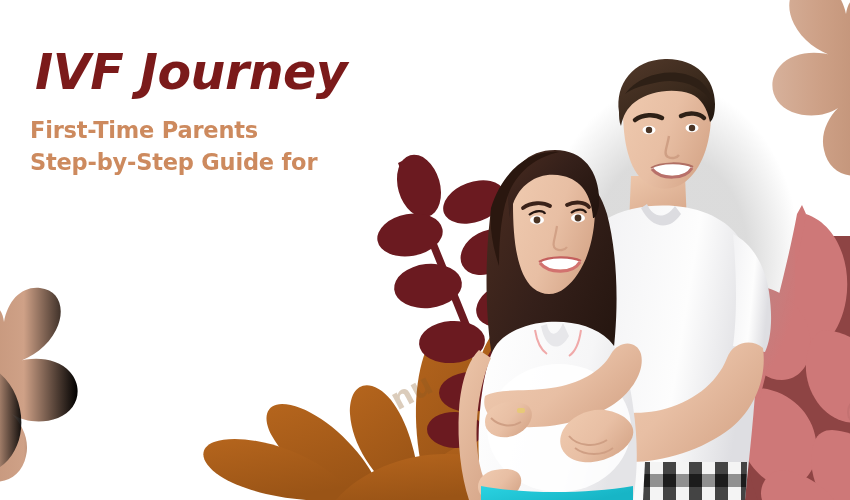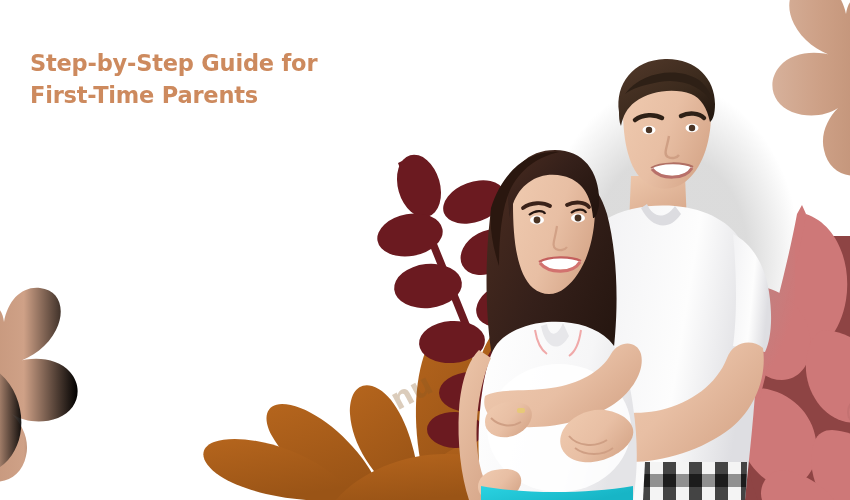--- a/index.html
+++ b/index.html
@@ -457,19 +457,20 @@
                  C 100,388 110,402 128,404
                  C 146,406 168,396 176,382
                  C 184,368 170,355 150,352 Z" fill="url(#skinG)"></path>
         <path d="M 114,378 C 122,388 140,390 152,382" stroke="#cf9f84" stroke-width="2" fill="none"></path>
         <path d="M 120,390 C 130,398 148,398 158,390" stroke="#cf9f84" stroke-width="1.8" fill="none"></path>
       </g>
     </svg>
   </div>
 
   <div id="text-block">
+    <h1 id="headline">IVF Journey</h1>
     <div id="subhead">
+      <span class="line">First-Time Parents</span>
       <span class="line">Step-by-Step Guide for</span>
-      <span class="line">First-Time Parents</span>
     </div>
   </div>
 
 </div>
 
 </body></html>

